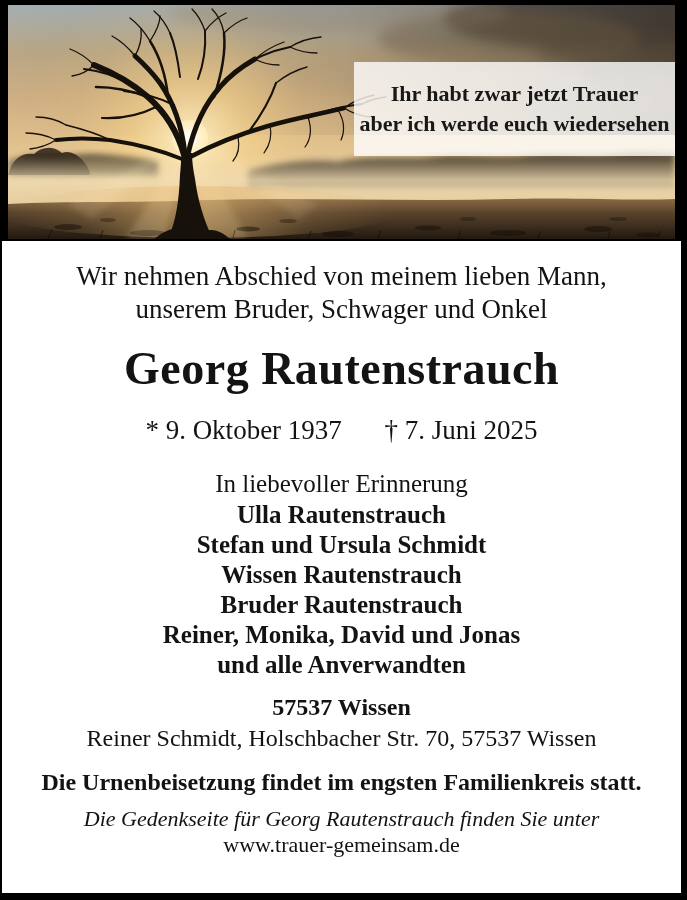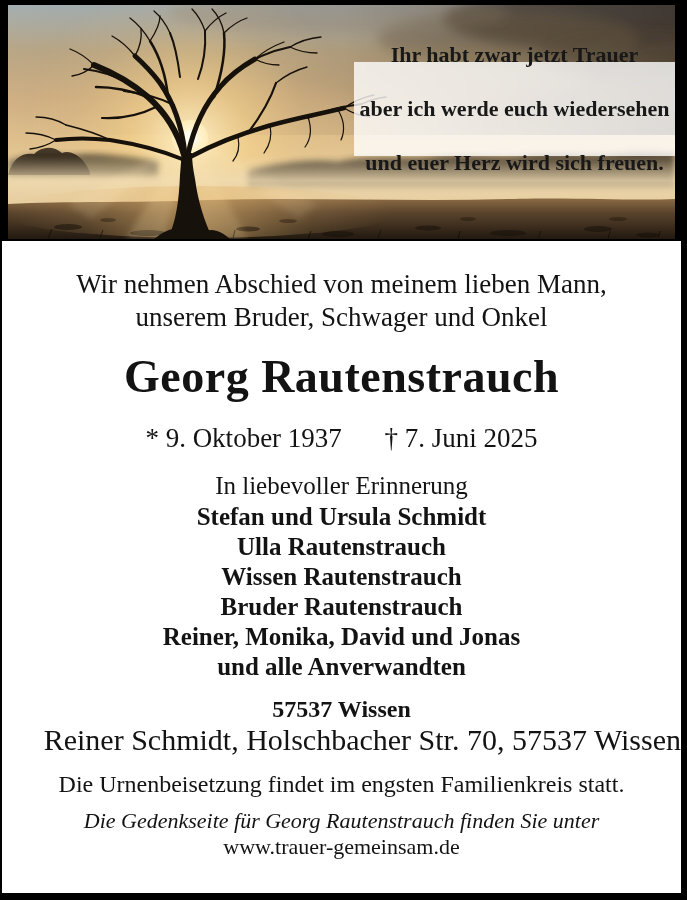--- a/index.html
+++ b/index.html
@@ -28,34 +28,33 @@
     top:62px;right:6px;
     width:321px;height:94px;
     box-sizing:border-box;
     padding:0 4px;
     background:rgba(255,255,255,0.8);
     display:flex;flex-direction:column;justify-content:center;align-items:center;
     text-align:center;
     font-weight:bold;
     font-size:22px;line-height:30px;
     color:#181818;
-    gap:24px;
   }
   .quote div{white-space:nowrap;}
   .content{text-align:center;}
-  .intro{margin-top:27px;font-size:27px;line-height:33px;}
+  .intro{margin-top:19px;font-size:27px;line-height:33px;}
   .name{margin-top:14px;font-size:46px;line-height:58px;font-weight:bold;letter-spacing:0.5px;}
   .dates{margin-top:16px;font-size:27px;line-height:33px;}
   .dates .death{margin-left:36px;margin-top:35px;}
-  .memory{margin-top:14px;font-size:25px;line-height:33px;}
+  .memory{margin-top:20px;font-size:25px;line-height:33px;}
   .mourners{font-weight:bold;font-size:25px;line-height:30px;}
   .city{margin-top:12px;font-weight:bold;font-size:24px;line-height:31px;}
   .addr-label{margin-top:4px;font-size:22px;line-height:26px;}
-  .addr{font-size:30px;line-height:30px;text-align:right;}
-  .urn{margin-top:14px;font-size:24px;line-height:31px;}
+  .addr{font-size:24px;line-height:30px;}
+  .urn{margin-top:14px;font-size:24px;line-height:31px;font-weight:bold;}
   .memorial{margin-top:8px;font-size:22px;line-height:26px;font-style:italic;}
   .url{font-size:22px;line-height:26px;}
 </style>
 </head>
 <body>
 
 <div class="ad">
 
   <div class="photo">
     <svg viewBox="0 0 667 234" preserveAspectRatio="none" aria-hidden="true">
@@ -213,42 +212,41 @@
           <path d="M300,112 C304,124 303,134 297,142"></path>
           <path d="M330,105 C336,115 337,126 333,135"></path>
           <path d="M230,132 C232,142 230,150 225,156"></path>
         </g>
       </g>
     </svg>
 
     <div class="quote">
       <div>Ihr habt zwar jetzt Trauer</div>
       <div>aber ich werde euch wiedersehen</div>
-      <div>und euer Herz wird sich freuen.</div>
     </div>
   </div>
 
   <div class="content">
     <div class="intro">
       <div>Wir nehmen Abschied von meinem lieben Mann,</div>
       <div>unserem Bruder, Schwager und Onkel</div>
     </div>
 
     <div class="name">Georg Rautenstrauch</div>
 
     <div class="dates">
       <span class="birth">* 9. Oktober 1937</span>
       <span class="death">† 7. Juni 2025</span>
     </div>
 
     <div class="memory">In liebevoller Erinnerung</div>
 
     <div class="mourners">
+      <div>Ulla Rautenstrauch</div>
       <div>Stefan und Ursula Schmidt</div>
-      <div>Ulla Rautenstrauch</div>
       <div>Wissen Rautenstrauch</div>
       <div>Bruder Rautenstrauch</div>
       <div>Reiner, Monika, David und Jonas</div>
       <div>und alle Anverwandten</div>
     </div>
 
     <div class="city">57537 Wissen</div>
     <div class="addr">Reiner Schmidt, Holschbacher Str. 70, 57537 Wissen</div>
 
     <div class="urn">Die Urnenbeisetzung findet im engsten Familienkreis statt.</div>

